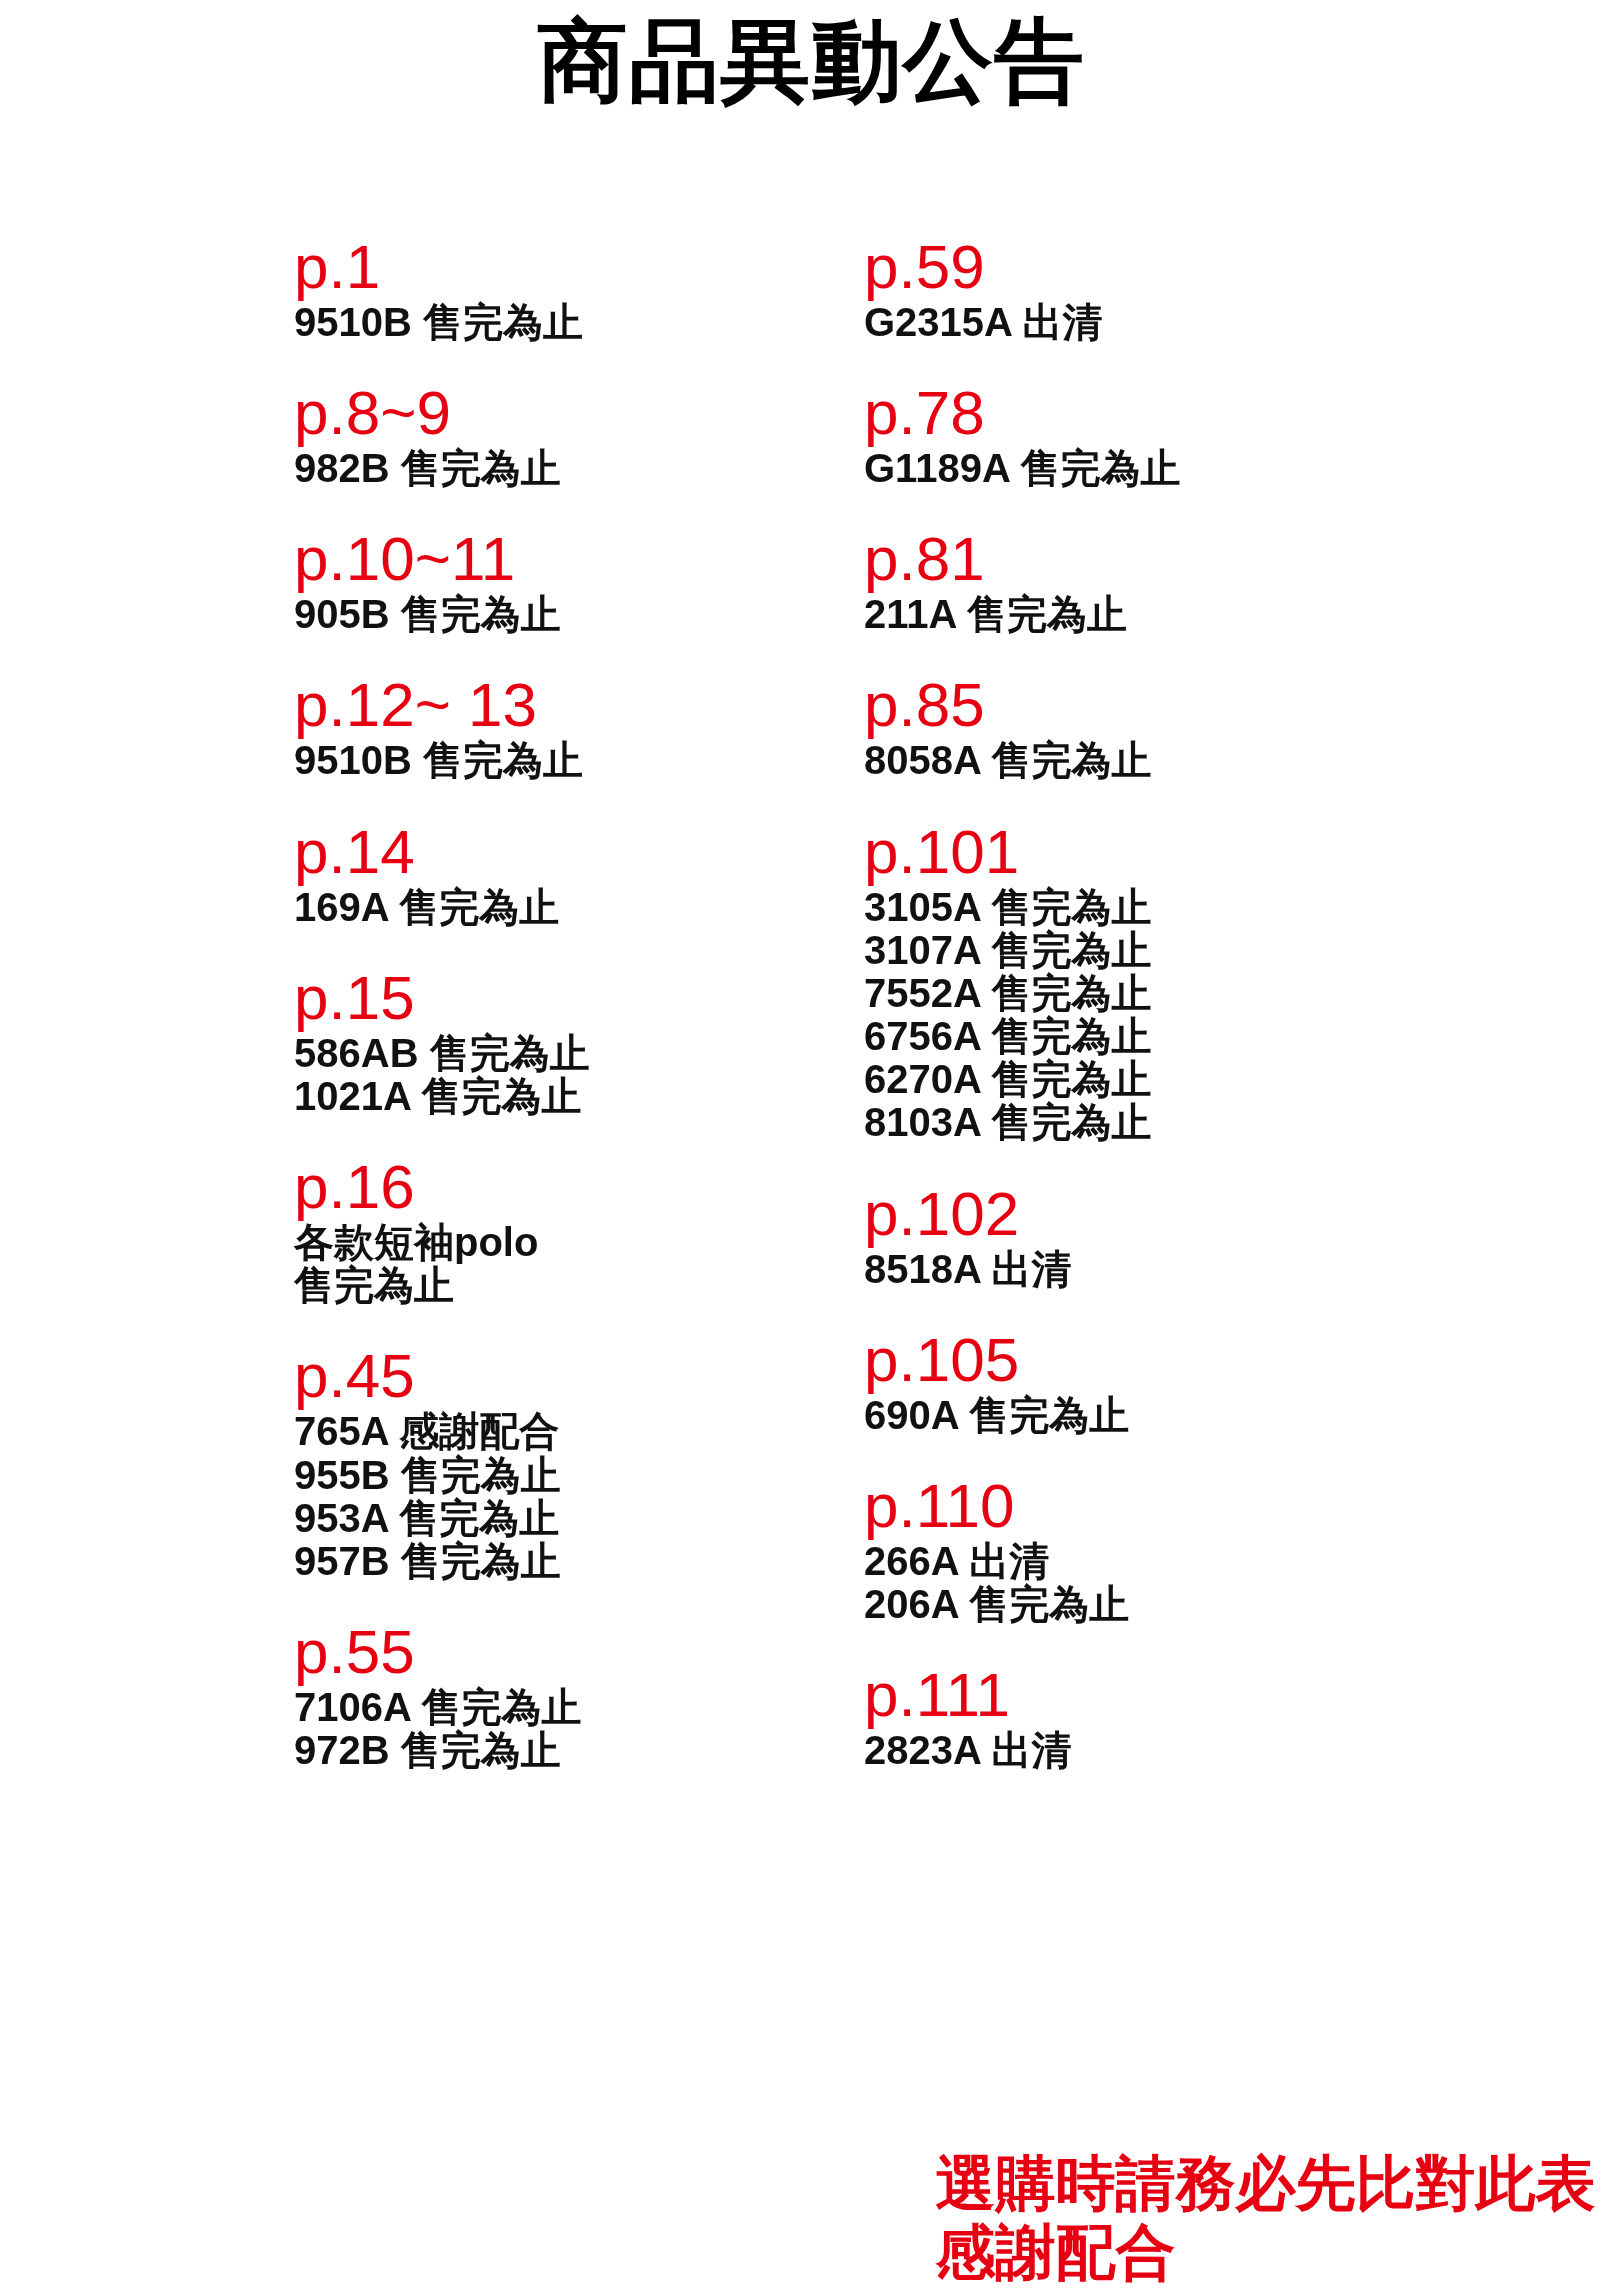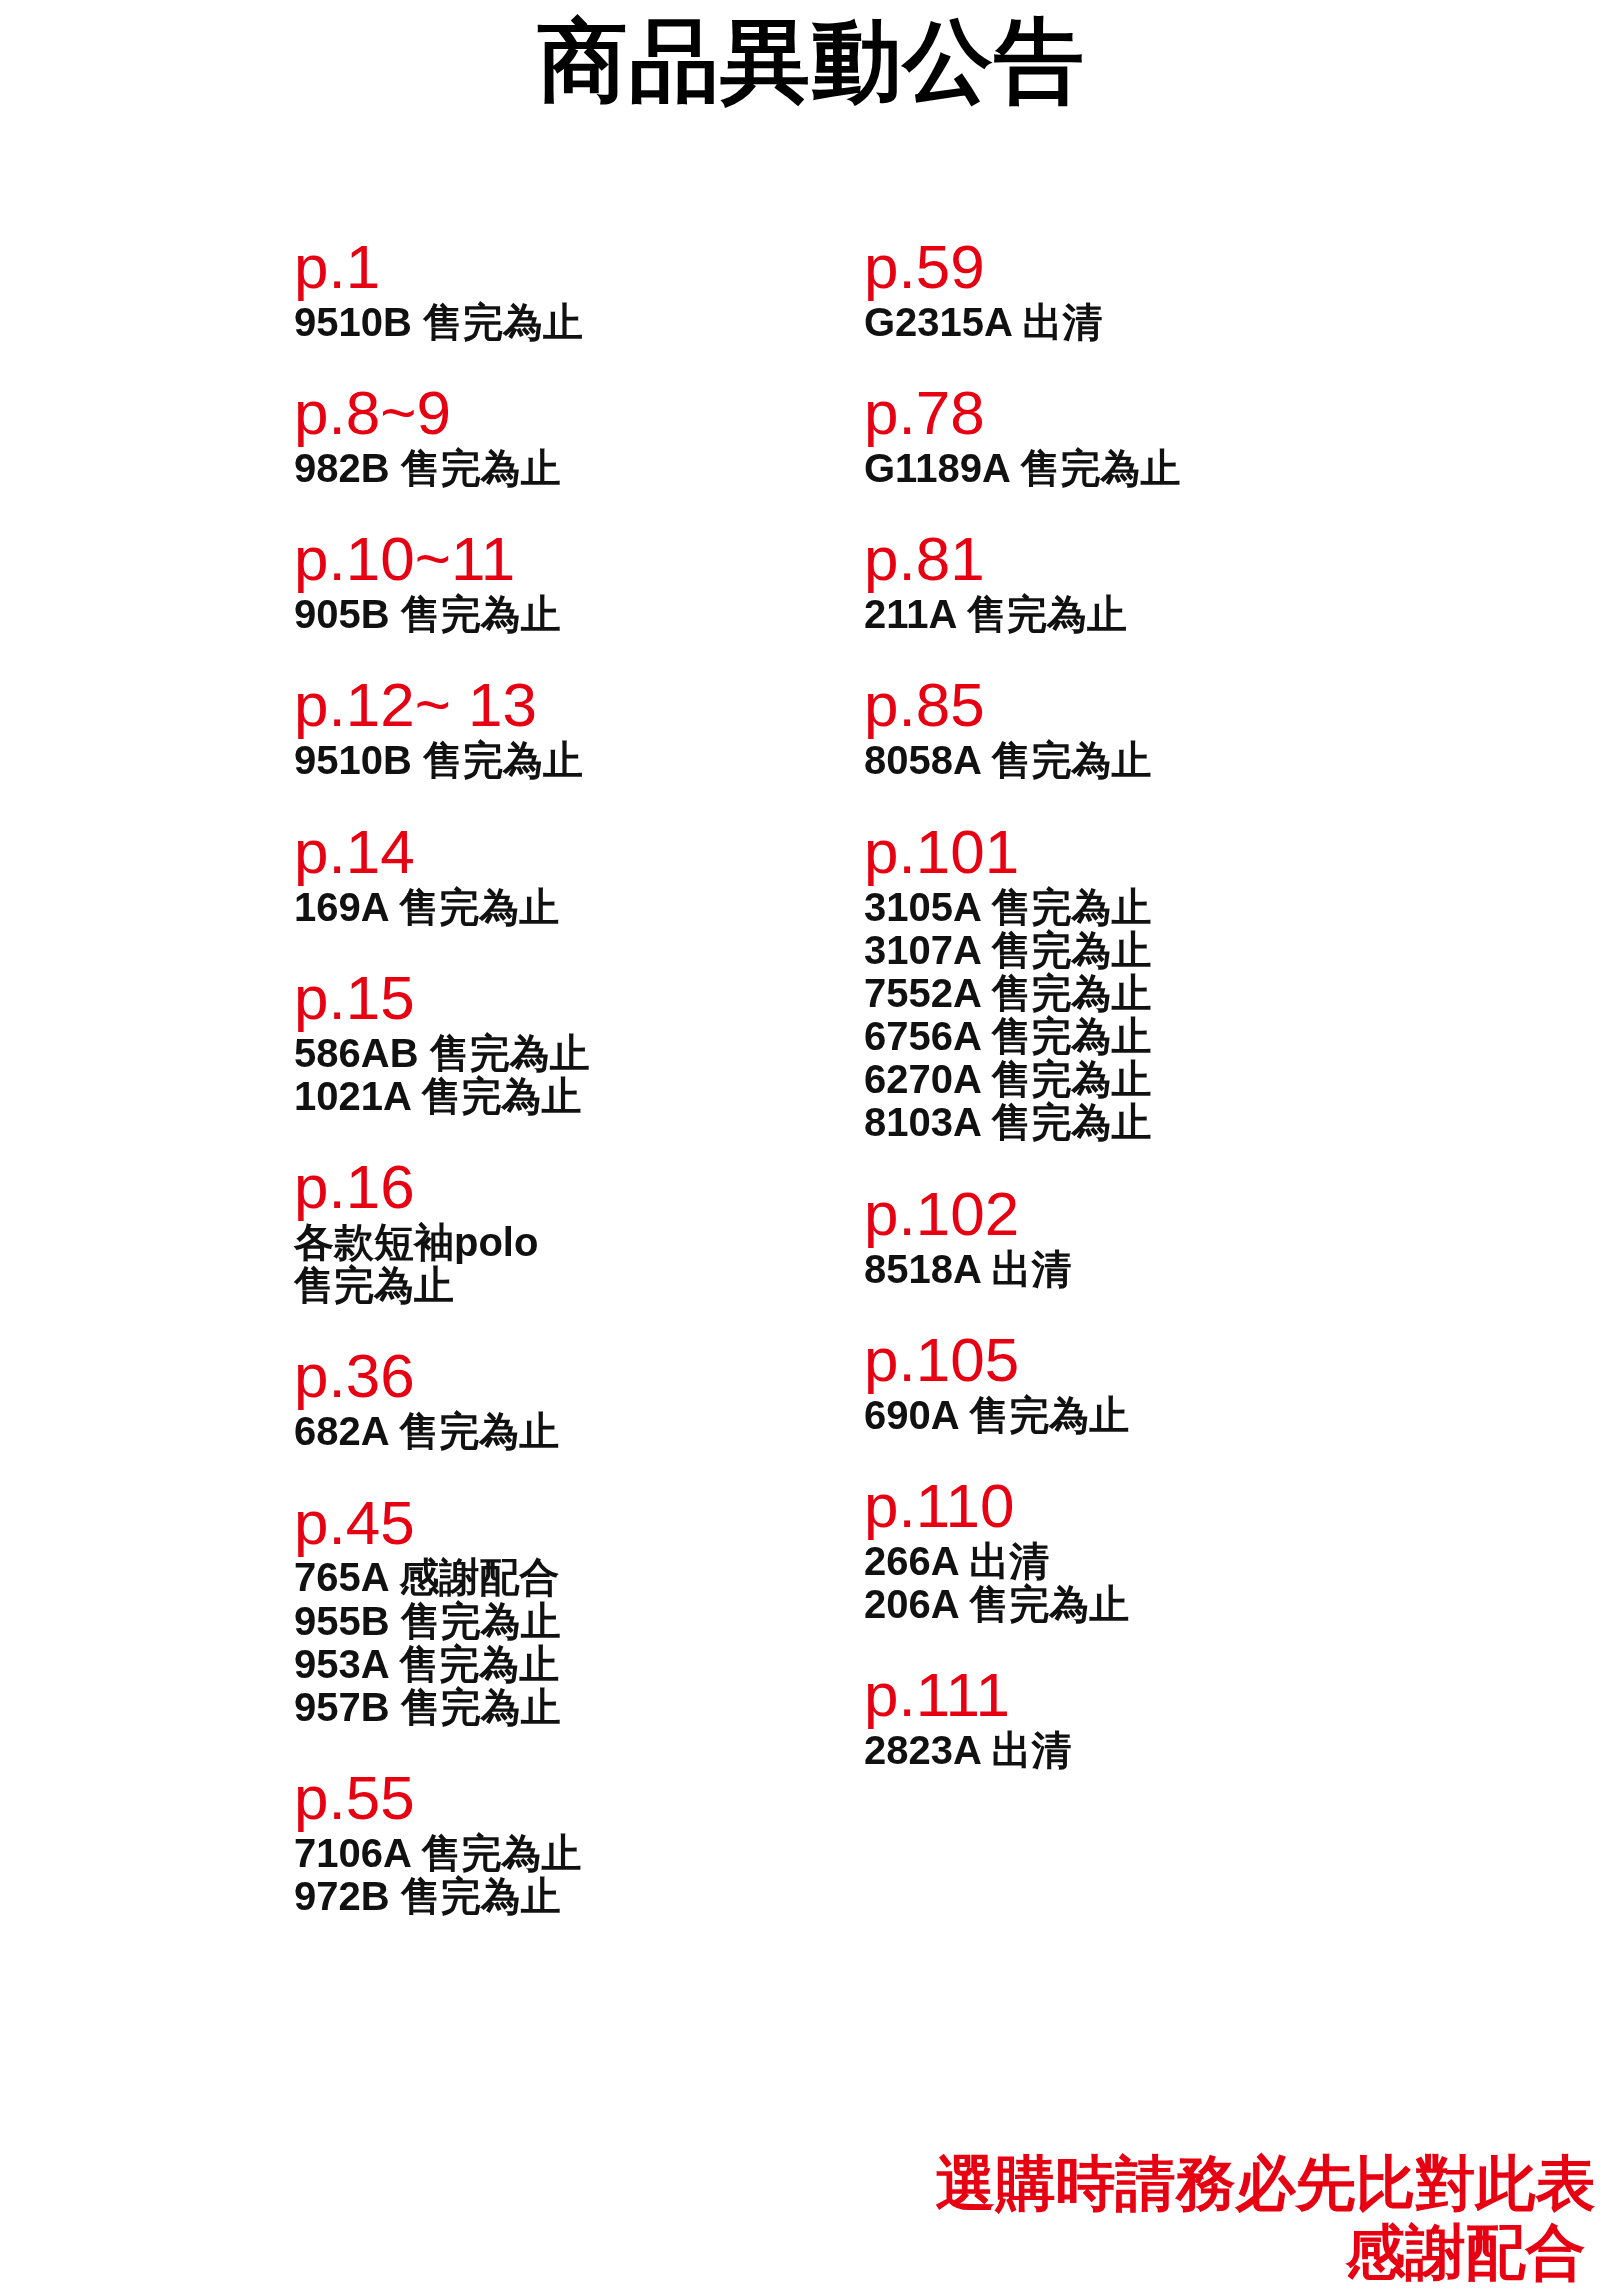--- a/index.html
+++ b/index.html
@@ -27,21 +27,21 @@
     color:var(--accent);
     font-size:62px;font-weight:400;line-height:1.08;
   }
   .item{
     color:var(--ink);
     font-size:40px;font-weight:800;line-height:1.08;
     white-space:nowrap;
   }
   .footer{
     position:absolute;right:27.5px;bottom:7.9px;
-    text-align:right;color:var(--accent);
+    text-align:left;color:var(--accent);
     font-size:60px;font-weight:800;line-height:1.15;
   }
   .footer-line2{margin-right:10px;}
 </style>
 </head>
 <body>
 
 <div class="page">
 
   <header class="title">
@@ -80,24 +80,20 @@
   <div class="item">586AB 售完為止</div>
           <div class="item">1021A 售完為止</div>
         </div>
 
   <div class="group">
     <div class="page-label">p.16</div>
   <div class="item">各款短袖polo</div>
           <div class="item">售完為止</div>
         </div>
 
-  <div class="group">
-    <div class="page-label">p.36</div>
-  <div class="item">682A 售完為止</div>
-        </div>
 
   <div class="group">
     <div class="page-label">p.45</div>
   <div class="item">765A 感謝配合</div>
           <div class="item">955B 售完為止</div>
           <div class="item">953A 售完為止</div>
           <div class="item">957B 售完為止</div>
         </div>
 
   <div class="group">

